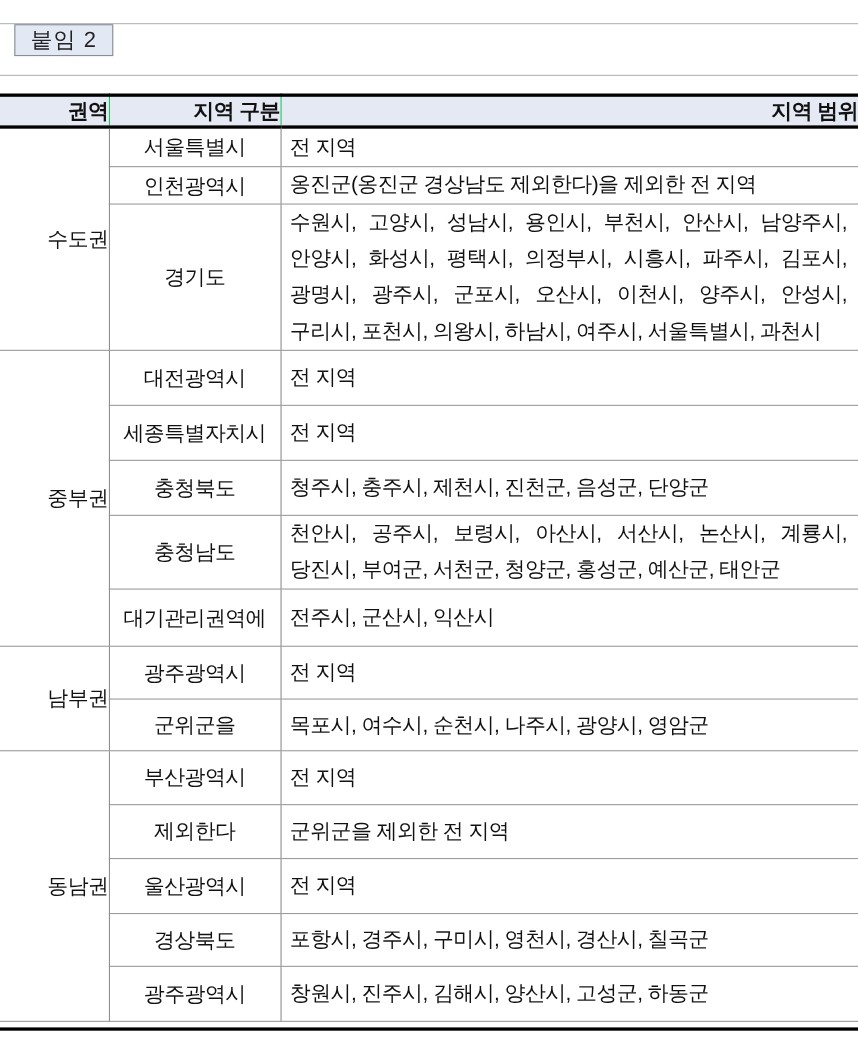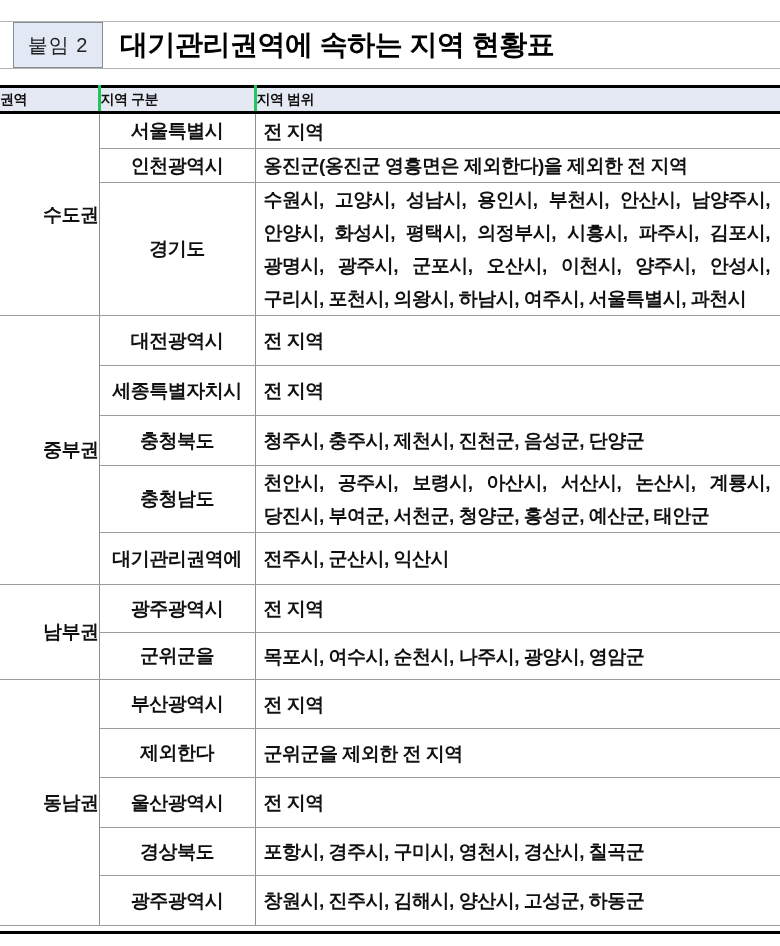--- a/index.html
+++ b/index.html
@@ -12,20 +12,21 @@
   }
 
   
   .header-band {
     margin-top:21px;
     border-top:1px solid #b4b4b4;
     border-bottom:1px solid #b4b4b4;
     height:48px;
     display:flex;
     align-items:stretch;
+    flex-direction:column;
   }
   .attach-badge {
     margin-left:13px;
     width:90px;
     background:#e3e9f4;
     border:1px solid #878b93;
     display:flex; align-items:center; justify-content:center;
     font-size:20px;
     letter-spacing:1px;
     color:#222;
@@ -49,35 +50,34 @@
     border-top:3px solid #000;
   }
   col.c-region   { width:99px;  }
   col.c-division { width:156px; }
   col.c-scope    { width:525px; }
 
   thead th {
     height:26px;
     background:#e5e9f4;
     border-bottom:3px solid #000;
-    font-size:14px;
+    font-size:19px;
     font-weight:bold;
-    text-align:left;
+    text-align:right;
     vertical-align:middle;
     letter-spacing:-0.5px;
     margin-left:16px;
   }
-  thead th + th { border-left:3px solid #22c55e; }
+  thead th + th { border-left:1px solid #22c55e; }
 
   tbody td {
     font-size:19px;
     letter-spacing:-0.5px;
     vertical-align:middle;
     border-bottom:1px solid #9c9c9c;
-    font-weight:bold;
   }
   td.region-cell {
     text-align:right;
     border-right:1px solid #8f8f8f;
   }
   td.division-cell {
     text-align:center;
     border-right:1px solid #8f8f8f;
   }
   td.scope-cell { padding:0 10px 0 8px; }
@@ -105,21 +105,20 @@
     background:#000;
   }
 </style>
 </head>
 <body>
 
 <div class="header-band">
   <div class="attach-badge">
     <span>붙임 2</span>
   </div>
-  <div class="doc-title">대기관리권역에 속하는 지역 현황표</div>
 </div>
 
 <table class="region-table">
   <colgroup>
     <col class="c-region">
       <col class="c-division">
       <col class="c-scope">
   </colgroup>
   <thead>
     <tr>
@@ -133,21 +132,21 @@
     <tr class="h36">
       <td class="region-cell" rowspan="3">수도권</td>
       <td class="division-cell">서울특별시</td>
       <td class="scope-cell">
         <div class="scope-line">전 지역</div>
       </td>
     </tr>
     <tr class="h33">
       <td class="division-cell">인천광역시</td>
       <td class="scope-cell">
-        <div class="scope-line">옹진군(옹진군 영흥면은 제외한다)을 제외한 전 지역</div>
+        <div class="scope-line">옹진군(옹진군 경상남도 제외한다)을 제외한 전 지역</div>
       </td>
     </tr>
     <tr>
       <td class="division-cell">경기도</td>
       <td class="scope-cell">
         <div class="scope-line j">수원시, 고양시, 성남시, 용인시, 부천시, 안산시, 남양주시,</div>
         <div class="scope-line j">안양시, 화성시, 평택시, 의정부시, 시흥시, 파주시, 김포시,</div>
         <div class="scope-line j">광명시, 광주시, 군포시, 오산시, 이천시, 양주시, 안성시,</div>
         <div class="scope-line">구리시, 포천시, 의왕시, 하남시, 여주시, 서울특별시, 과천시</div>
       </td>

